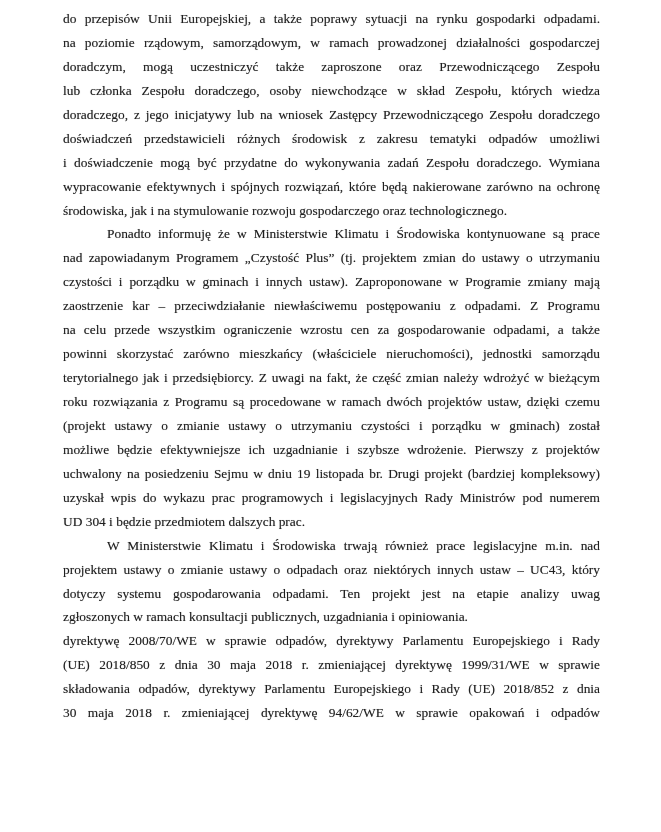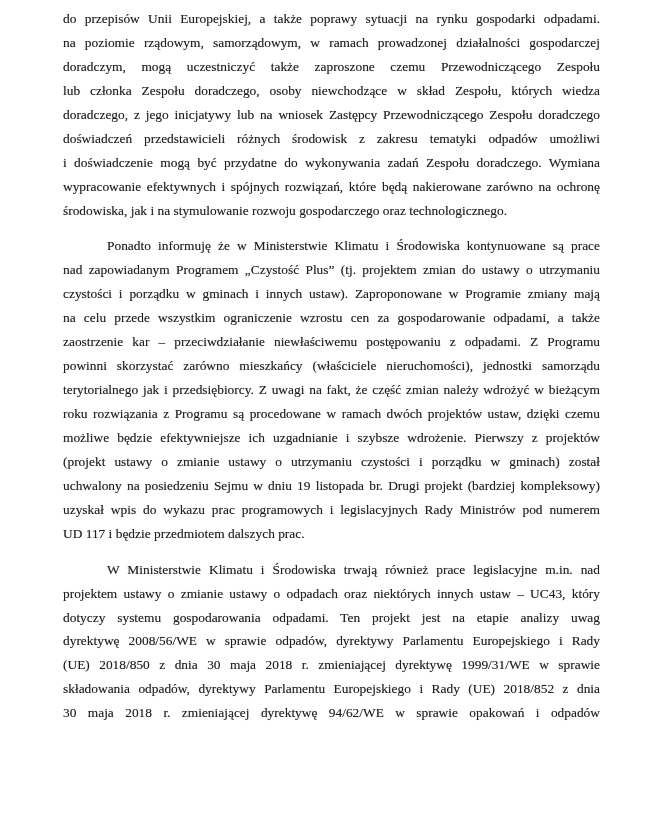--- a/index.html
+++ b/index.html
@@ -28,66 +28,66 @@
   .line {
     line-height: 23.95px;
     height: 23.95px;
     text-align: justify;
     text-align-last: justify;
     white-space: normal;
     overflow: hidden;
   }
   .line.pfirst {
     text-indent: 44px;
-    margin-top: 12px;
   }
   .line.plast {
     text-align: center;
     text-align-last: left;
   }
 </style>
 </head>
 <body>
 
 <div class="page">
 
   <div class="para">
     <div class="line">do przepisów Unii Europejskiej, a także poprawy sytuacji na rynku gospodarki odpadami.</div>
     <div class="line">na poziomie rządowym, samorządowym, w ramach prowadzonej działalności gospodarczej</div>
-    <div class="line">doradczym, mogą uczestniczyć także zaproszone czemu Przewodniczącego Zespołu</div>
+    <div class="line">doradczym, mogą uczestniczyć także zaproszone oraz Przewodniczącego Zespołu</div>
     <div class="line">lub członka Zespołu doradczego, osoby niewchodzące w skład Zespołu, których wiedza</div>
     <div class="line">doradczego, z jego inicjatywy lub na wniosek Zastępcy Przewodniczącego Zespołu doradczego</div>
     <div class="line">doświadczeń przedstawicieli różnych środowisk z zakresu tematyki odpadów umożliwi</div>
     <div class="line">i doświadczenie mogą być przydatne do wykonywania zadań Zespołu doradczego. Wymiana</div>
     <div class="line">wypracowanie efektywnych i spójnych rozwiązań, które będą nakierowane zarówno na ochronę</div>
     <div class="line plast">środowiska, jak i na stymulowanie rozwoju gospodarczego oraz technologicznego.</div>
   </div>
 
   <div class="para">
     <div class="line pfirst">Ponadto informuję że w Ministerstwie Klimatu i Środowiska kontynuowane są prace</div>
     <div class="line">nad zapowiadanym Programem „Czystość Plus” (tj. projektem zmian do ustawy o utrzymaniu</div>
     <div class="line">czystości i porządku w gminach i innych ustaw). Zaproponowane w Programie zmiany mają</div>
+    <div class="line">zaostrzenie kar – przeciwdziałanie niewłaściwemu postępowaniu z odpadami. Z Programu</div>
     <div class="line">na celu przede wszystkim ograniczenie wzrostu cen za gospodarowanie odpadami, a także</div>
-    <div class="line">zaostrzenie kar – przeciwdziałanie niewłaściwemu postępowaniu z odpadami. Z Programu</div>
     <div class="line">powinni skorzystać zarówno mieszkańcy (właściciele nieruchomości), jednostki samorządu</div>
     <div class="line">terytorialnego jak i przedsiębiorcy. Z uwagi na fakt, że część zmian należy wdrożyć w bieżącym</div>
     <div class="line">roku rozwiązania z Programu są procedowane w ramach dwóch projektów ustaw, dzięki czemu</div>
+    <div class="line">(projekt ustawy o zmianie ustawy o utrzymaniu czystości i porządku w gminach) został</div>
     <div class="line">możliwe będzie efektywniejsze ich uzgadnianie i szybsze wdrożenie. Pierwszy z projektów</div>
-    <div class="line">(projekt ustawy o zmianie ustawy o utrzymaniu czystości i porządku w gminach) został</div>
     <div class="line">uchwalony na posiedzeniu Sejmu w dniu 19 listopada br. Drugi projekt (bardziej kompleksowy)</div>
     <div class="line">uzyskał wpis do wykazu prac programowych i legislacyjnych Rady Ministrów pod numerem</div>
-    <div class="line plast">UD 117 i będzie przedmiotem dalszych prac.</div>
+    <div class="line plast">UD 304 i będzie przedmiotem dalszych prac.</div>
   </div>
 
   <div class="para">
     <div class="line pfirst">W Ministerstwie Klimatu i Środowiska trwają również prace legislacyjne m.in. nad</div>
     <div class="line">projektem ustawy o zmianie ustawy o odpadach oraz niektórych innych ustaw – UC43, który</div>
     <div class="line">dotyczy systemu gospodarowania odpadami. Ten projekt jest na etapie analizy uwag</div>
+    <div class="line plast">zgłoszonych w ramach konsultacji publicznych, uzgadniania i opiniowania.</div>
   </div>
 
   <div class="para">
-    <div class="line">dyrektywę 2008/56/WE w sprawie odpadów, dyrektywy Parlamentu Europejskiego i Rady</div>
+    <div class="line">dyrektywę 2008/70/WE w sprawie odpadów, dyrektywy Parlamentu Europejskiego i Rady</div>
     <div class="line">(UE) 2018/850 z dnia 30 maja 2018 r. zmieniającej dyrektywę 1999/31/WE w sprawie</div>
     <div class="line">składowania odpadów, dyrektywy Parlamentu Europejskiego i Rady (UE) 2018/852 z dnia</div>
     <div class="line">30 maja 2018 r. zmieniającej dyrektywę 94/62/WE w sprawie opakowań i odpadów</div>
   </div>
 
 </div>
 
 </body></html>

